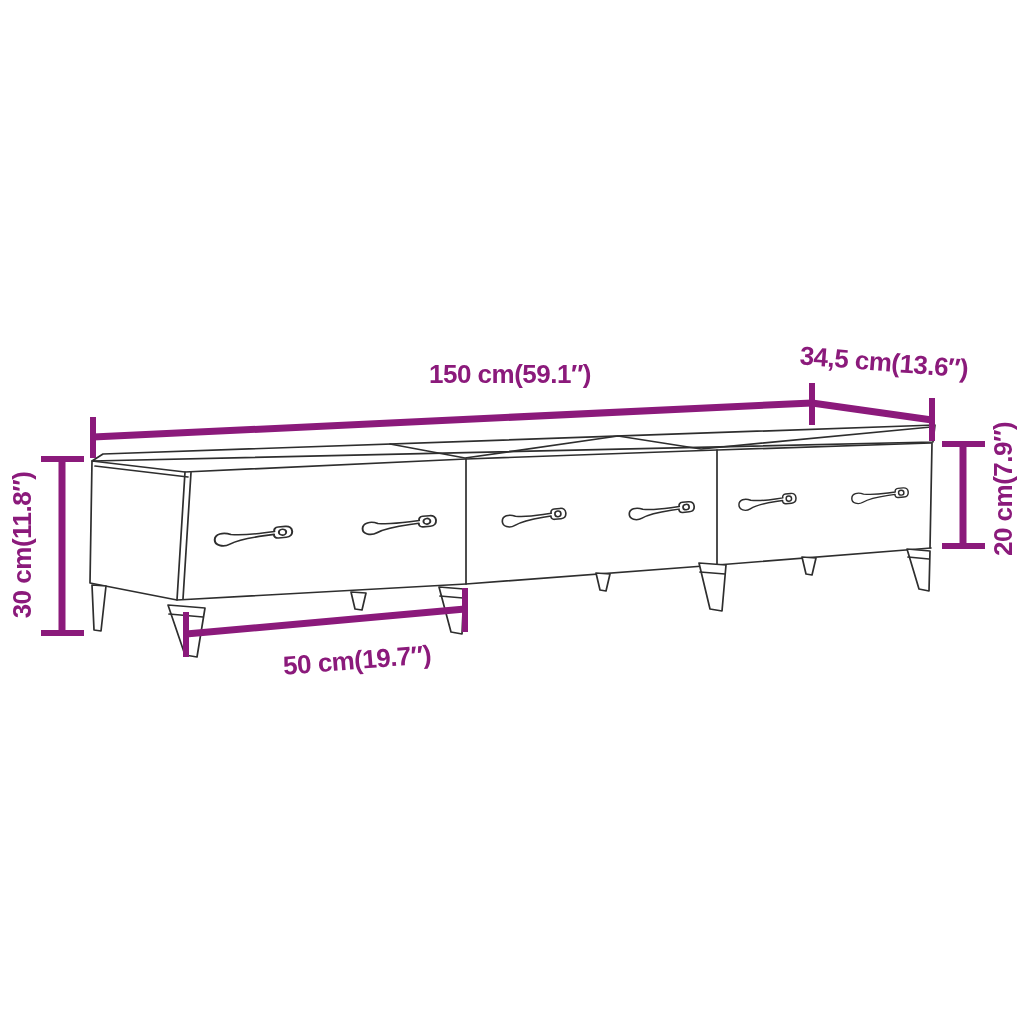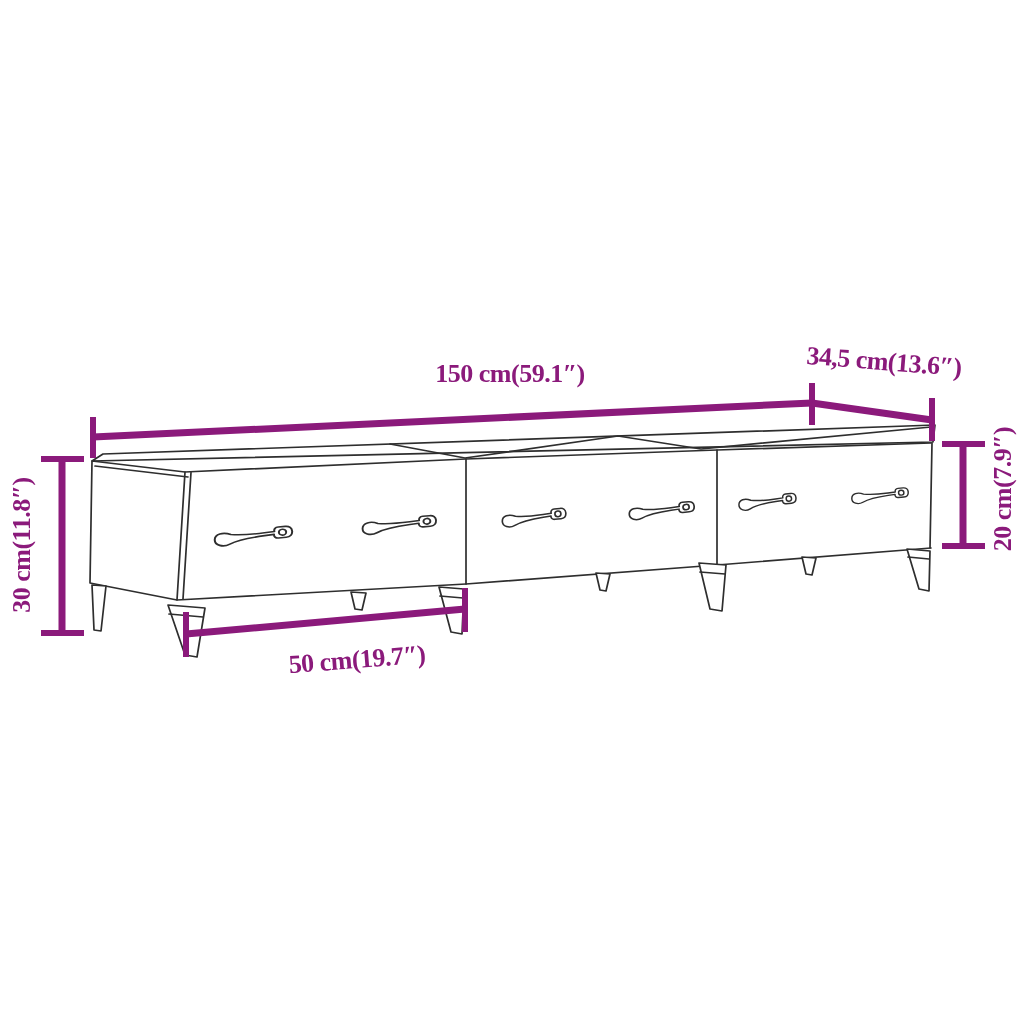--- a/index.html
+++ b/index.html
@@ -3,21 +3,21 @@
 <meta charset="utf-8">
 <style>
   :root{
     --accent:#8b1a7b;
     --line:#2e2e2e;
     --bg:#ffffff;
   }
   html,body{margin:0;padding:0;background:var(--bg);}
   #stage{
     position:relative;width:1024px;height:990px;background:var(--bg);
-    overflow:hidden;font-family:Liberation Serif, serif;
+    overflow:hidden;font-family:Liberation Sans, sans-serif;
   }
   svg{position:absolute;left:0;top:0;}
   .cab{stroke:var(--line);stroke-width:1.7;fill:none;stroke-linejoin:round;stroke-linecap:round;}
   .cabfill{stroke:var(--line);stroke-width:1.7;fill:#ffffff;stroke-linejoin:round;}
   .dim{stroke:var(--accent);stroke-width:7;fill:none;stroke-linecap:butt;}
   .tick{stroke:var(--accent);stroke-width:6;fill:none;}
   .dim-label{
     position:absolute;color:var(--accent);font-weight:bold;font-size:26px;
     letter-spacing:-0.5px;text-align:center;white-space:nowrap;height:30px;line-height:30px;
   }

